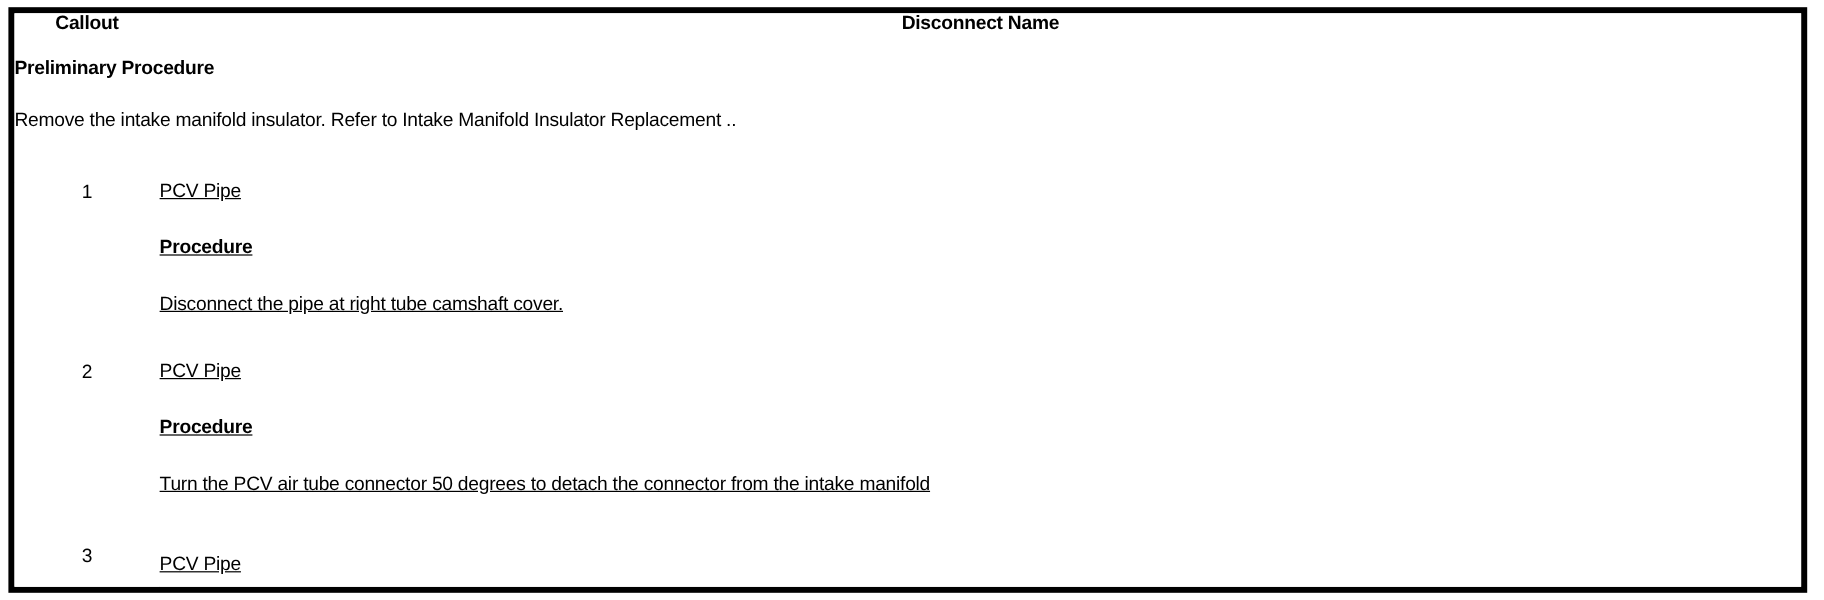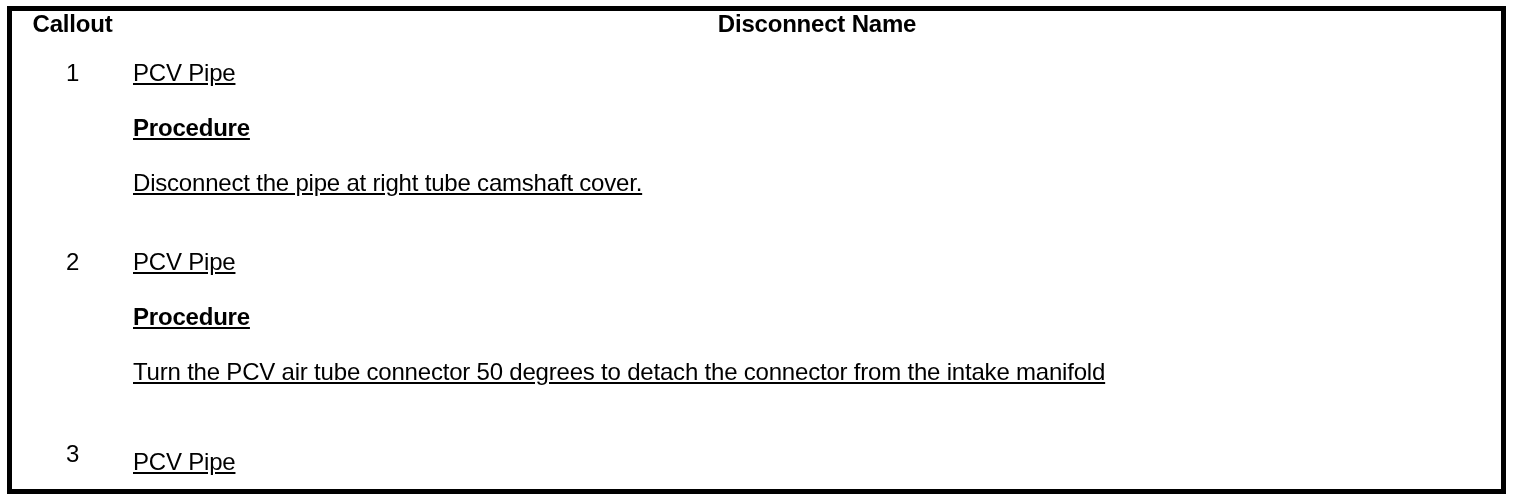--- a/index.html
+++ b/index.html
@@ -48,21 +48,21 @@
   
   .col-divider { border-right: 2px solid #000000; }
 
   
   .c-callout { width: 121px; }
   .c-name    { width: auto; }
 
   
   .txt {
     font-family: "Liberation Sans", "DejaVu Sans", sans-serif;
-    font-size: 24px;
+    font-size: 16px;
     font-stretch: condensed;
     line-height: 1.05;
     letter-spacing: -0.2px;
     white-space: nowrap;
   }
   .bold { font-weight: bold; }
 
   
   .hdr-cell {
     height: 39px;
@@ -113,20 +113,26 @@
 
       <tr class="hdr-row">
         <th class="hdr-cell rule-bottom col-divider">
           <span class="txt bold">Callout</span>
         </th>
         <th class="hdr-cell rule-bottom">
           <span class="txt bold">Disconnect Name</span>
         </th>
       </tr>
 
+      <tr>
+        <td class="prelim-cell rule-bottom" colspan="2">
+          <p class="txt bold prelim-head">Preliminary Procedure</p>
+          <p class="txt prelim-body">Remove the intake manifold insulator. Refer to Intake Manifold Insulator Replacement ..</p>
+        </td>
+      </tr>
 
       <tr class="row1">
         <td class="num-cell rule-bottom col-divider">
           <span class="txt">1</span>
         </td>
         <td class="name-cell rule-bottom">
           <p class="txt line">PCV Pipe</p>
           <p class="txt bold line">Procedure</p>
           <p class="txt line">Disconnect the pipe at right tube camshaft cover.</p>
         </td>

